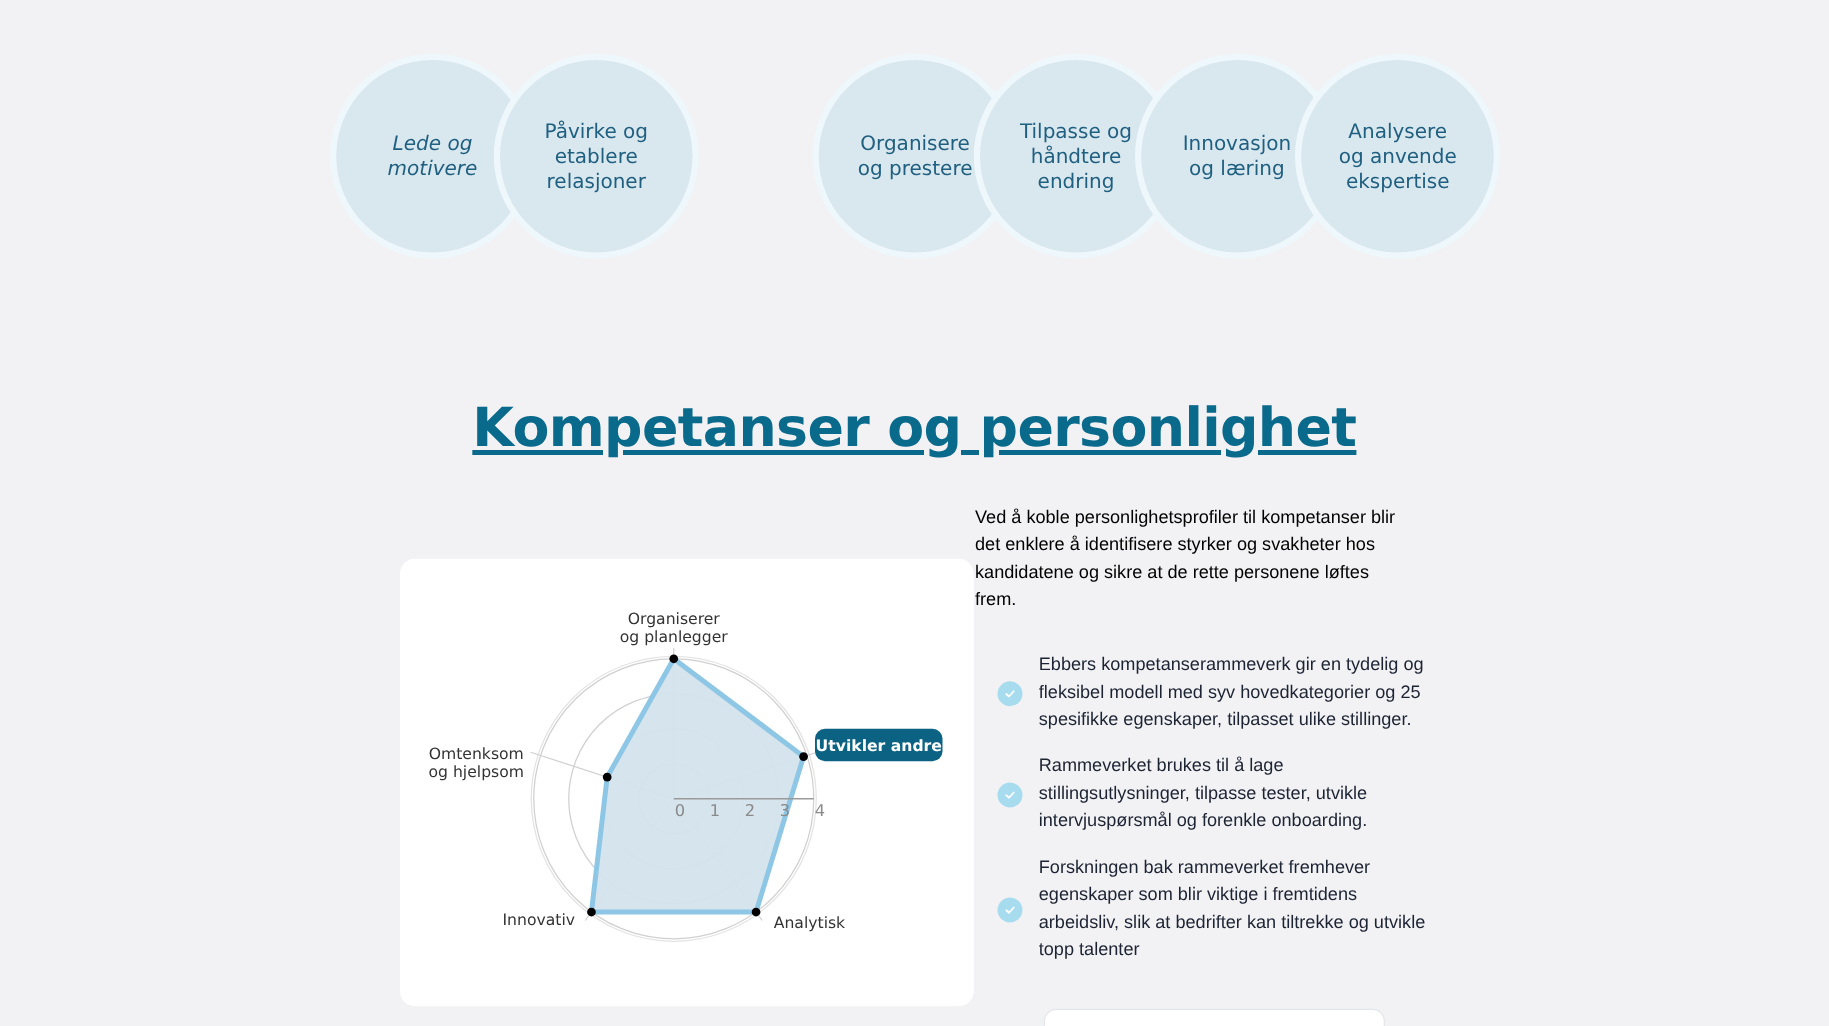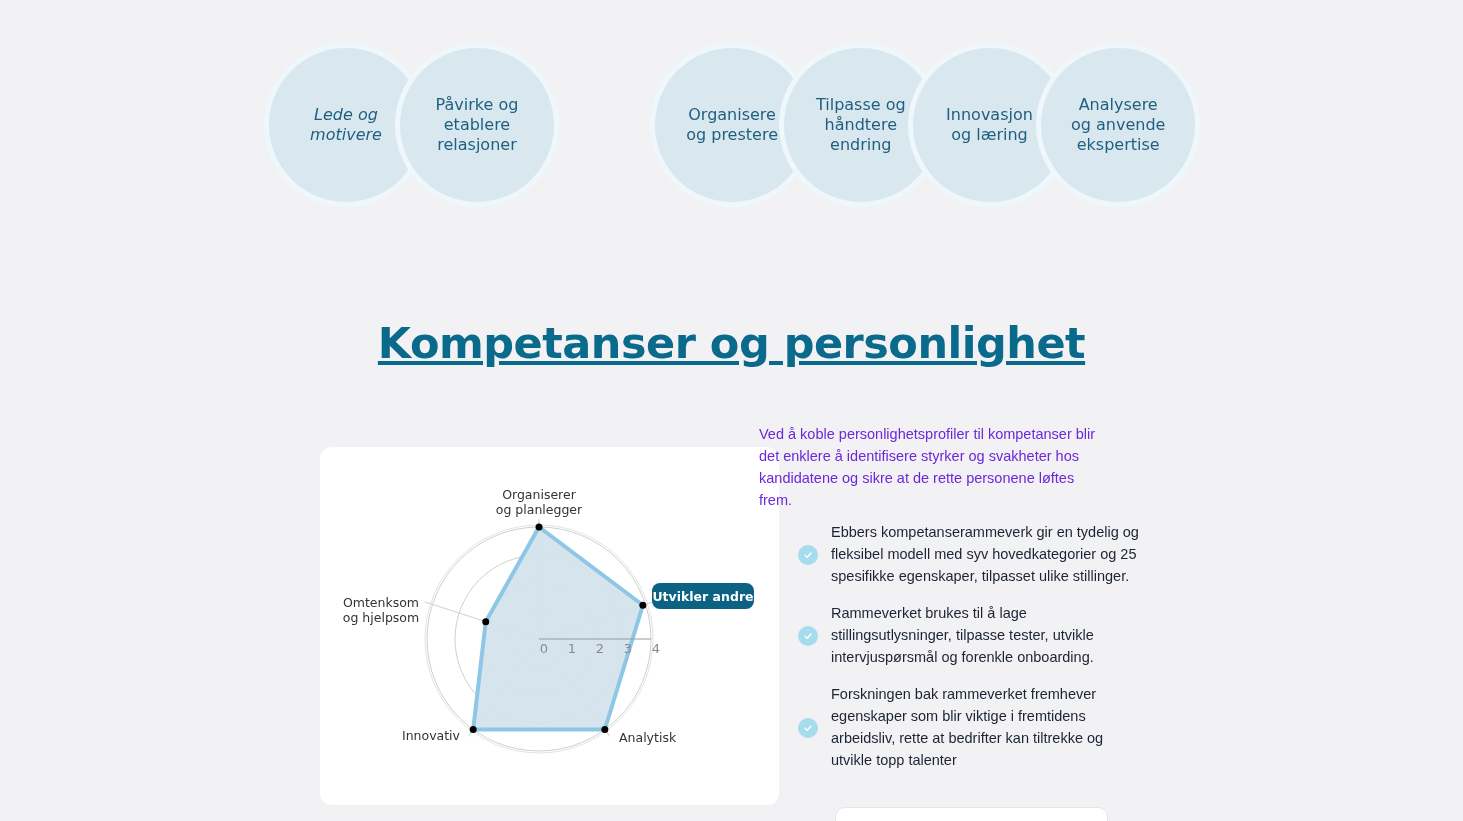--- a/index.html
+++ b/index.html
@@ -20,22 +20,22 @@
     color: #0a6a8c; font-family: "DejaVu Sans", sans-serif; font-size: 43px; letter-spacing: -0.5px; text-decoration: underline;
   }
 
   .chart-card {
     position: absolute; left: 320px; top: 447px; width: 459px; height: 358px;
     background: #ffffff; border-radius: 12px;
   }
   .chart-card svg { position: absolute; left: 0; top: 0; }
 
   .intro {
-    position: absolute; left: 759px; top: 403px; width: 350px;
-    color: #6d28d9; font-size: 14.5px; line-height: 22px; margin-top: 20px;
+    position: absolute; left: 780px; top: 403px; width: 350px;
+    color: #000000; font-size: 14.5px; line-height: 22px;
   }
   .bullets { position: absolute; left: 798px; top: 521px; width: 350px; }
   .bullet { display: flex; align-items: center; margin-bottom: 15px; }
   .bullet .check {
     flex: 0 0 20px; height: 20px; border-radius: 50%; background: #a7dcef;
     margin-top: 1px; margin-right: 13px; display: flex; align-items: center; justify-content: center;
   }
   .bullet .text { color: #1c2333; font-size: 14.5px; line-height: 22px; }
 
   .cta-card {
@@ -121,17 +121,17 @@
         </svg>
       </span>
       <span class="text">Rammeverket brukes til å lage stillingsutlysninger, tilpasse tester, utvikle intervjuspørsmål og forenkle onboarding.</span>
     </div>
     <div class="bullet">
       <span class="check">
         <svg width="10" height="10" viewBox="0 0 10 10">
           <path d="M2 5.2 L4.2 7.2 L8 3" fill="none" stroke="#ffffff" stroke-width="1.4" stroke-linecap="round" stroke-linejoin="round"></path>
         </svg>
       </span>
-      <span class="text">Forskningen bak rammeverket fremhever egenskaper som blir viktige i fremtidens arbeidsliv, rette at bedrifter kan tiltrekke og utvikle topp talenter</span>
+      <span class="text">Forskningen bak rammeverket fremhever egenskaper som blir viktige i fremtidens arbeidsliv, slik at bedrifter kan tiltrekke og utvikle topp talenter</span>
     </div>
   </div>
 
 <div class="cta-card"></div>
 
 </body></html>

